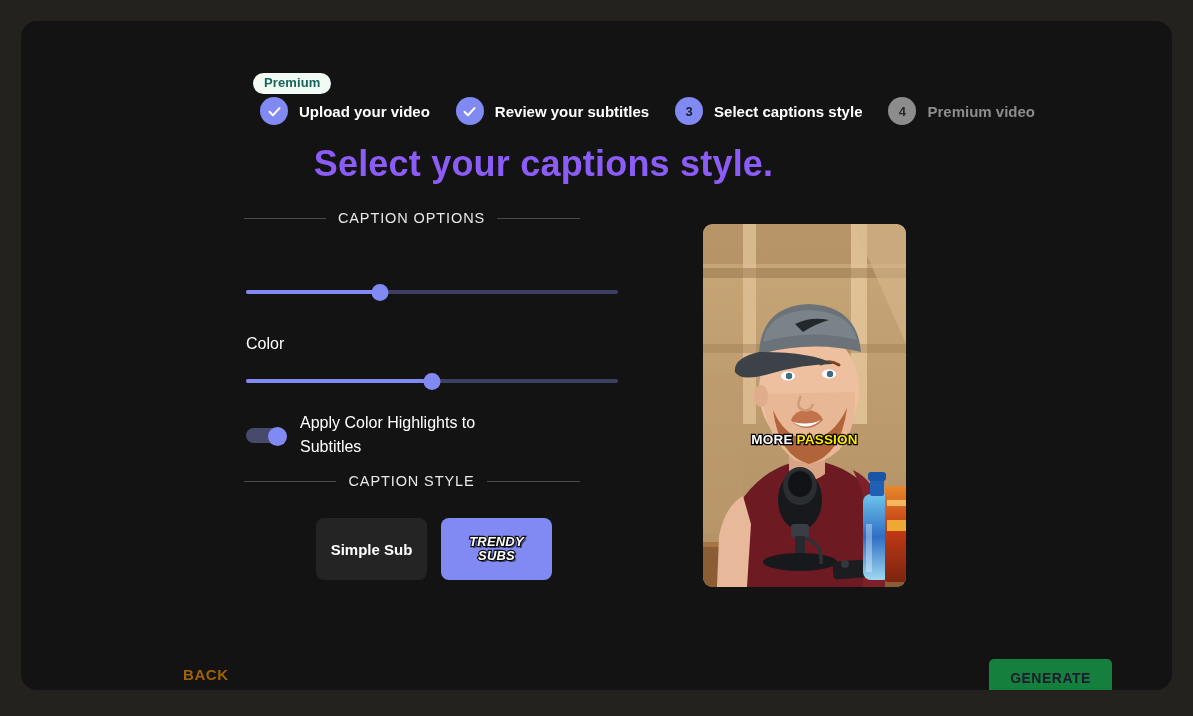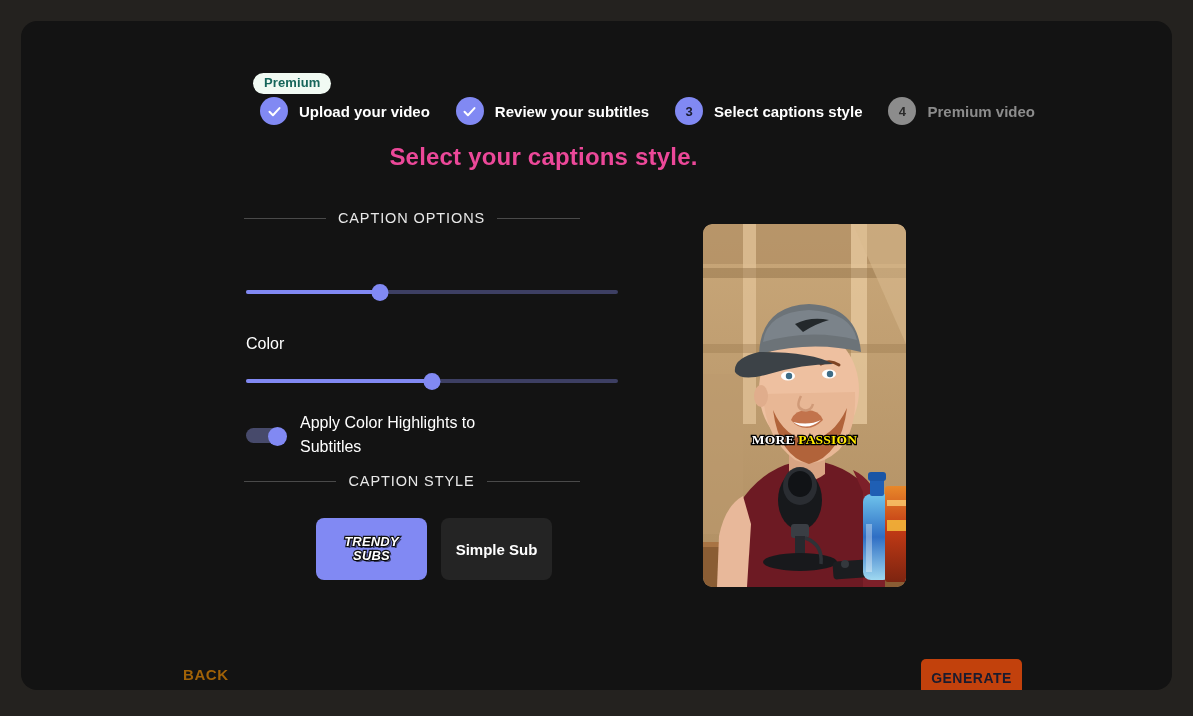--- a/index.html
+++ b/index.html
@@ -85,23 +85,23 @@
   }
   .step-label.muted { color: #8c8c8c; }
 
   
   .page-title {
     position: absolute;
     left: 0;
     top: 122px;
     width: 1045px;
     text-align: center;
-    font-size: 24px;
+    font-size: 36px;
     font-weight: 600;
-    color: #ec4899;
+    color: #8b5cf6;
     letter-spacing: .2px;
   }
 
   
   .options-col {
     position: absolute;
     left: 203px;
     top: 189px;
     width: 375px;
   }
@@ -255,21 +255,21 @@
   .preview svg { display: block; }
   .caption-overlay {
     position: absolute;
     left: 0;
     top: 208px;
     width: 100%;
     text-align: center;
     font-size: 13.5px;
     font-weight: bold;
     letter-spacing: .2px;
-    font-family: Liberation Serif, serif;
+    font-family: Liberation Sans, sans-serif;
   }
   .caption-overlay span {
     -webkit-text-stroke: 2.6px #000;
     paint-order: stroke fill;
   }
   .cap-w { color: #ffffff; }
   .cap-h { color: #ffe900; }
 
   
   .back-btn {
@@ -281,25 +281,25 @@
     color: #a16207;
     font-size: 15px;
     font-weight: bold;
     letter-spacing: .6px;
     cursor: pointer;
     font-family: "Liberation Sans", sans-serif;
     padding: 4px 6px;
   }
   .generate-btn {
     position: absolute;
-    left: 900px;
+    left: 968px;
     top: 638px;
-    width: 101px;
+    width: 123px;
     height: 37px;
-    background: #c2410c;
+    background: #15803d;
     color: #1b1b2e;
     border: none;
     border-radius: 5px;
     font-size: 14px;
     font-weight: bold;
     letter-spacing: .5px;
     cursor: pointer;
     font-family: "Liberation Sans", sans-serif;
   }
 </style>
@@ -390,25 +390,25 @@
 
       <div class="divider-heading">
         <div class="line"></div>
         <div class="dh-text">CAPTION STYLE</div>
         <div class="line"></div>
       </div>
 
       <div style="height:29px"></div>
 
       <div class="style-buttons">
+        <button class="style-btn unselected">
+          <span class="simple-txt">Simple Sub</span>
+        </button>
         <button class="style-btn selected">
           <span class="trendy-txt"><span>TRENDY</span><br><span>SUBS</span></span>
-        </button>
-        <button class="style-btn unselected">
-          <span class="simple-txt">Simple Sub</span>
         </button>
       </div>
 
     </div>
 
     <div class="preview">
       <svg width="203" height="363" viewBox="0 0 203 363">
         <defs>
           <linearGradient id="wall" x1="0" y1="0" x2="0" y2="1">
             <stop offset="0" stop-color="#c9a779"></stop>

